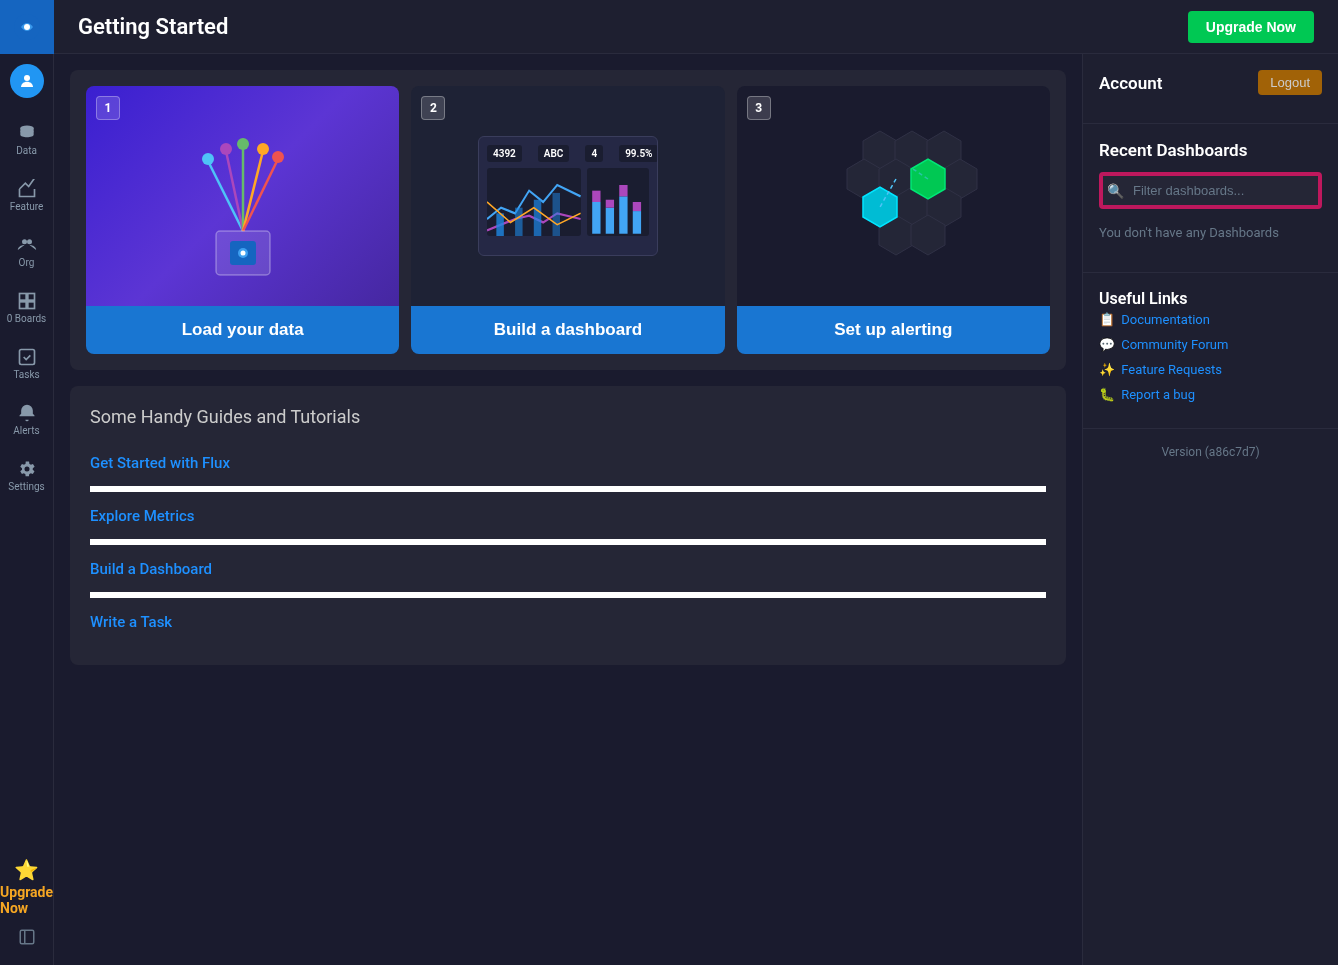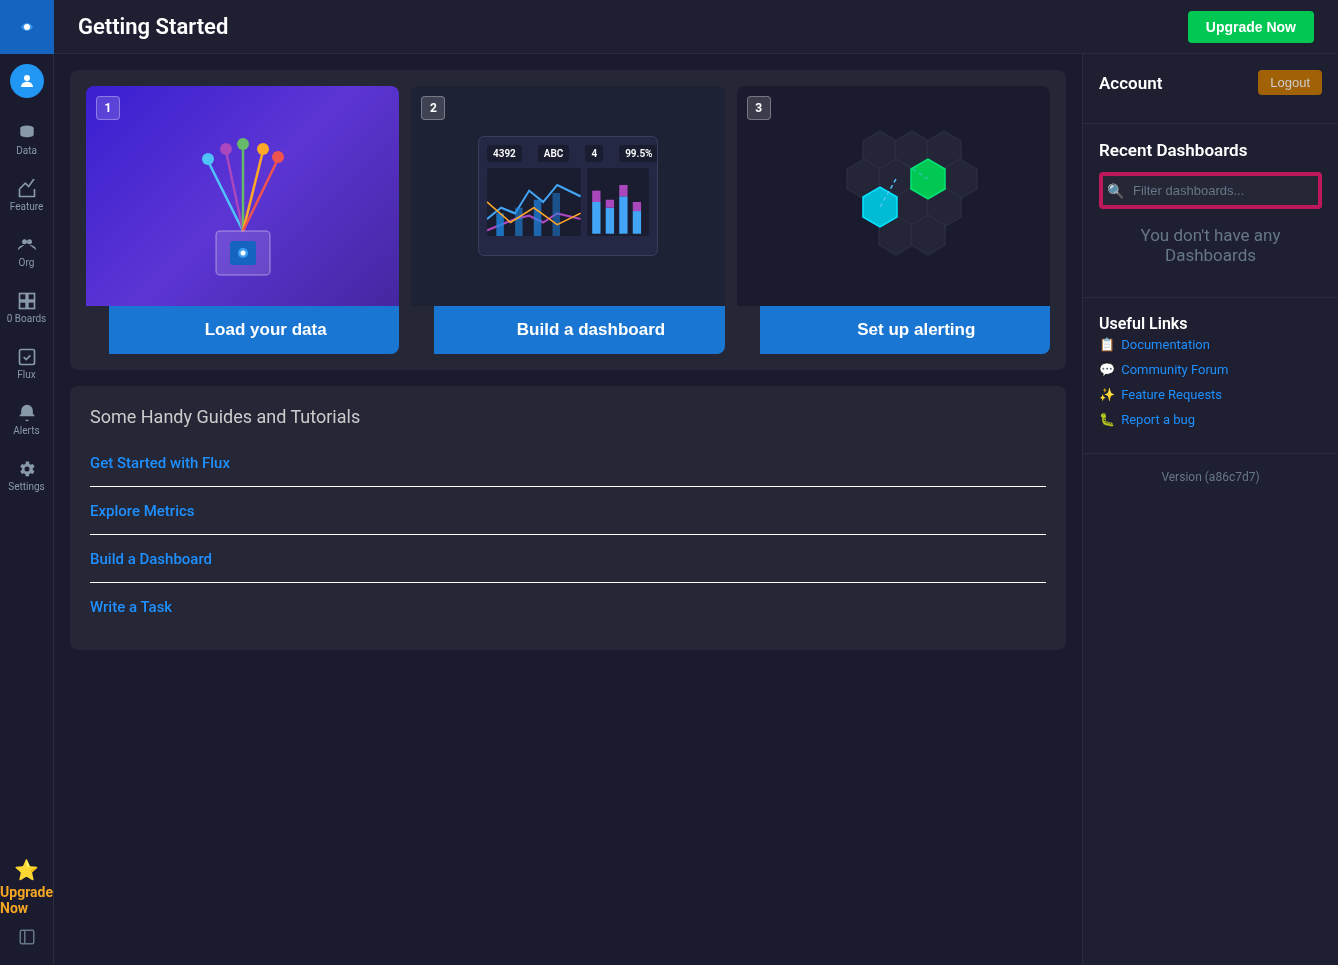--- a/index.html
+++ b/index.html
@@ -201,21 +201,20 @@
       display: block;
       width: 100%;
       background: #1976d2;
       color: #fff;
       border: none;
       padding: 14px;
       font-size: 17px;
       font-weight: 700;
       cursor: pointer;
       text-align: center;
-      margin-left: 23px;
     }
 
     
     .dashboard-illustration {
       width: 180px;
       height: 120px;
       background: #252845;
       border-radius: 6px;
       border: 1px solid #3a3d5c;
       overflow: hidden;
@@ -265,21 +264,21 @@
       background: #252636;
       border-radius: 8px;
       padding: 20px;
     }
     .guides-title {
       font-size: 18px;
       color: #ccc;
       margin-bottom: 12px;
     }
     .guide-item {
-      border-bottom: 1px solid #ffffff;
+      border-bottom: 6px solid #ffffff;
       padding: 14px 0;
       cursor: pointer;
     }
     .guide-item:last-child { border-bottom: none; }
     .guide-link {
       color: #1e90ff;
       font-size: 15px;
       font-weight: 500;
       text-decoration: none;
     }
@@ -333,22 +332,21 @@
     }
     .filter-input::placeholder { color: #667788; }
     .search-icon-inner {
       position: absolute;
       left: 8px;
       color: #667788;
       font-size: 14px;
     }
     .no-dashboards {
       color: #667788;
-      font-size: 17px;
-      text-align: center;
+      font-size: 13px;
       padding: 16px 0;
     }
     .useful-links-section {
       padding: 16px;
       border-bottom: 1px solid #2a2b3d;
     }
     .useful-links-title {
       font-size: 16px;
       font-weight: 600;
       margin-bottom: 4px;
@@ -422,21 +420,21 @@
           <rect x="3" y="13" width="8" height="8"></rect>
           <rect x="13" y="13" width="8" height="8"></rect>
       </svg>
       <span>0 Boards</span>
     </div>
     <div class="sidebar-item">
       <svg viewBox="0 0 24 24" fill="none" stroke="currentColor" stroke-width="2">
         <rect x="3" y="3" width="18" height="18" rx="2"></rect>
           <path d="M8 12l3 3 5-5"></path>
       </svg>
-      <span>Flux</span>
+      <span>Tasks</span>
     </div>
     <div class="sidebar-item">
       <svg viewBox="0 0 24 24" fill="currentColor">
         <path d="M12 2a7 7 0 0 0-7 7v4l-2 2v1h18v-1l-2-2V9a7 7 0 0 0-7-7zm0 20a2 2 0 0 0 2-2h-4a2 2 0 0 0 2 2z"></path>
       </svg>
       <span>Alerts</span>
     </div>
     <div class="sidebar-item">
       <svg viewBox="0 0 24 24" fill="currentColor">
         <path d="M12 15a3 3 0 1 0 0-6 3 3 0 0 0 0 6zm6.9-3a6.9 6.9 0 0 1-.07 1l2.16 1.68-2 3.46-2.55-1.02a7 7 0 0 1-1.72 1l-.38 2.7h-4l-.38-2.7a7 7 0 0 1-1.72-1L5.9 18.14l-2-3.46 2.16-1.68A6.9 6.9 0 0 1 6 12a6.9 6.9 0 0 1 .06-1L3.9 9.32l2-3.46 2.55 1.02a7 7 0 0 1 1.72-1L10.5 3.14h4l.38 2.74a7 7 0 0 1 1.72 1l2.55-1.02 2 3.46L18.94 11c.04.33.06.66.06 1z"></path>

